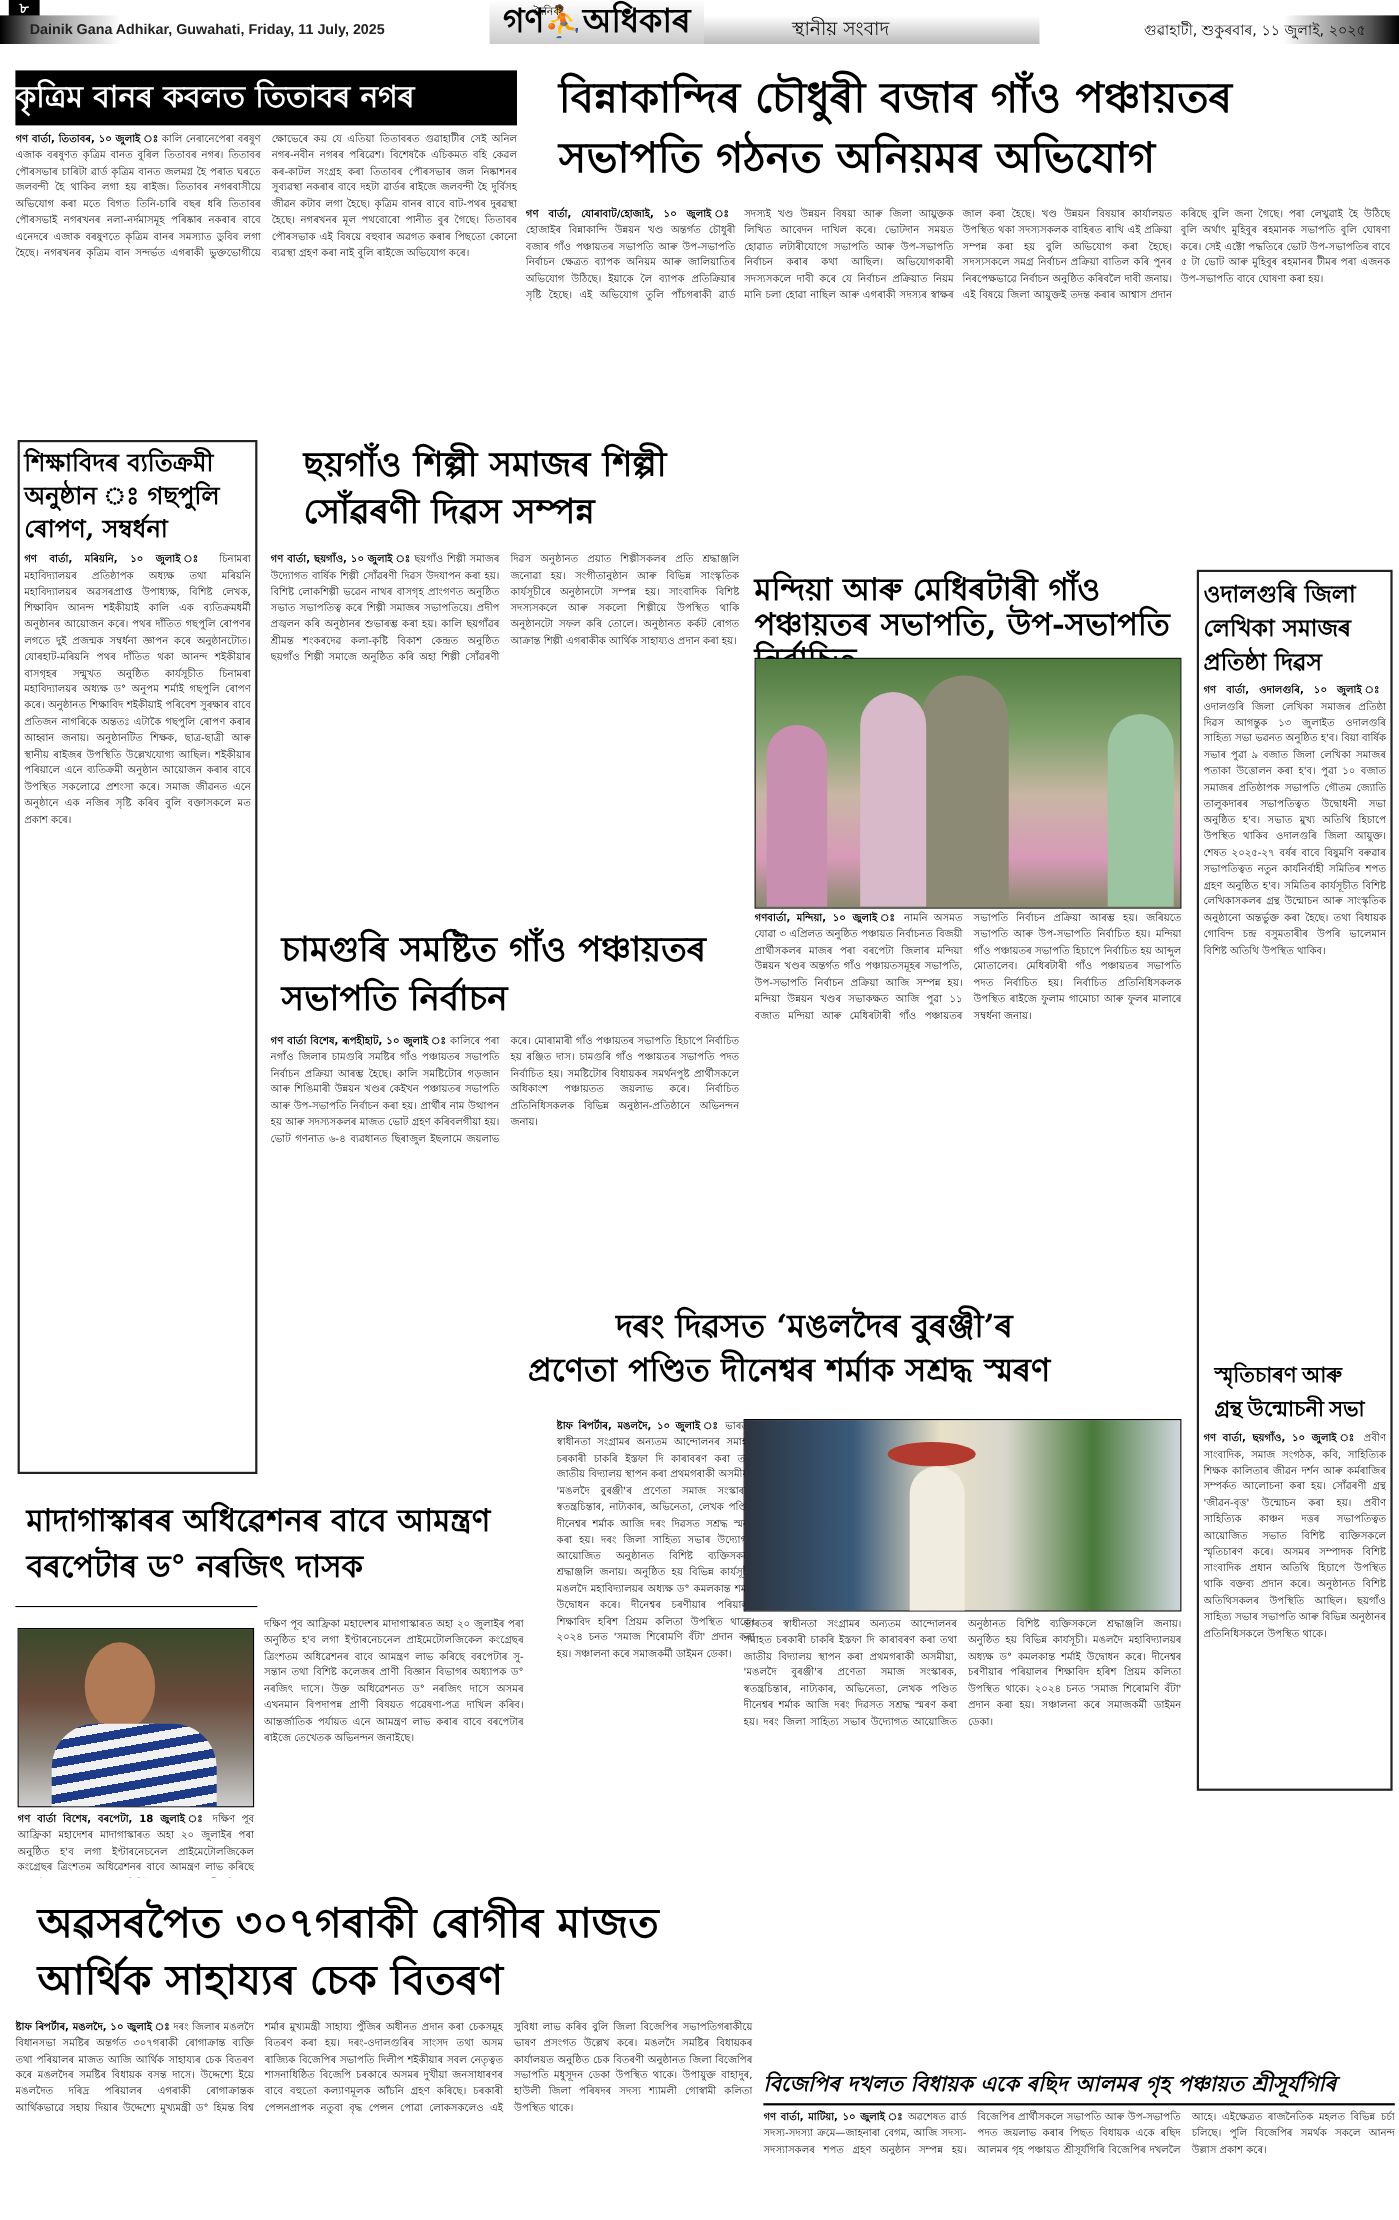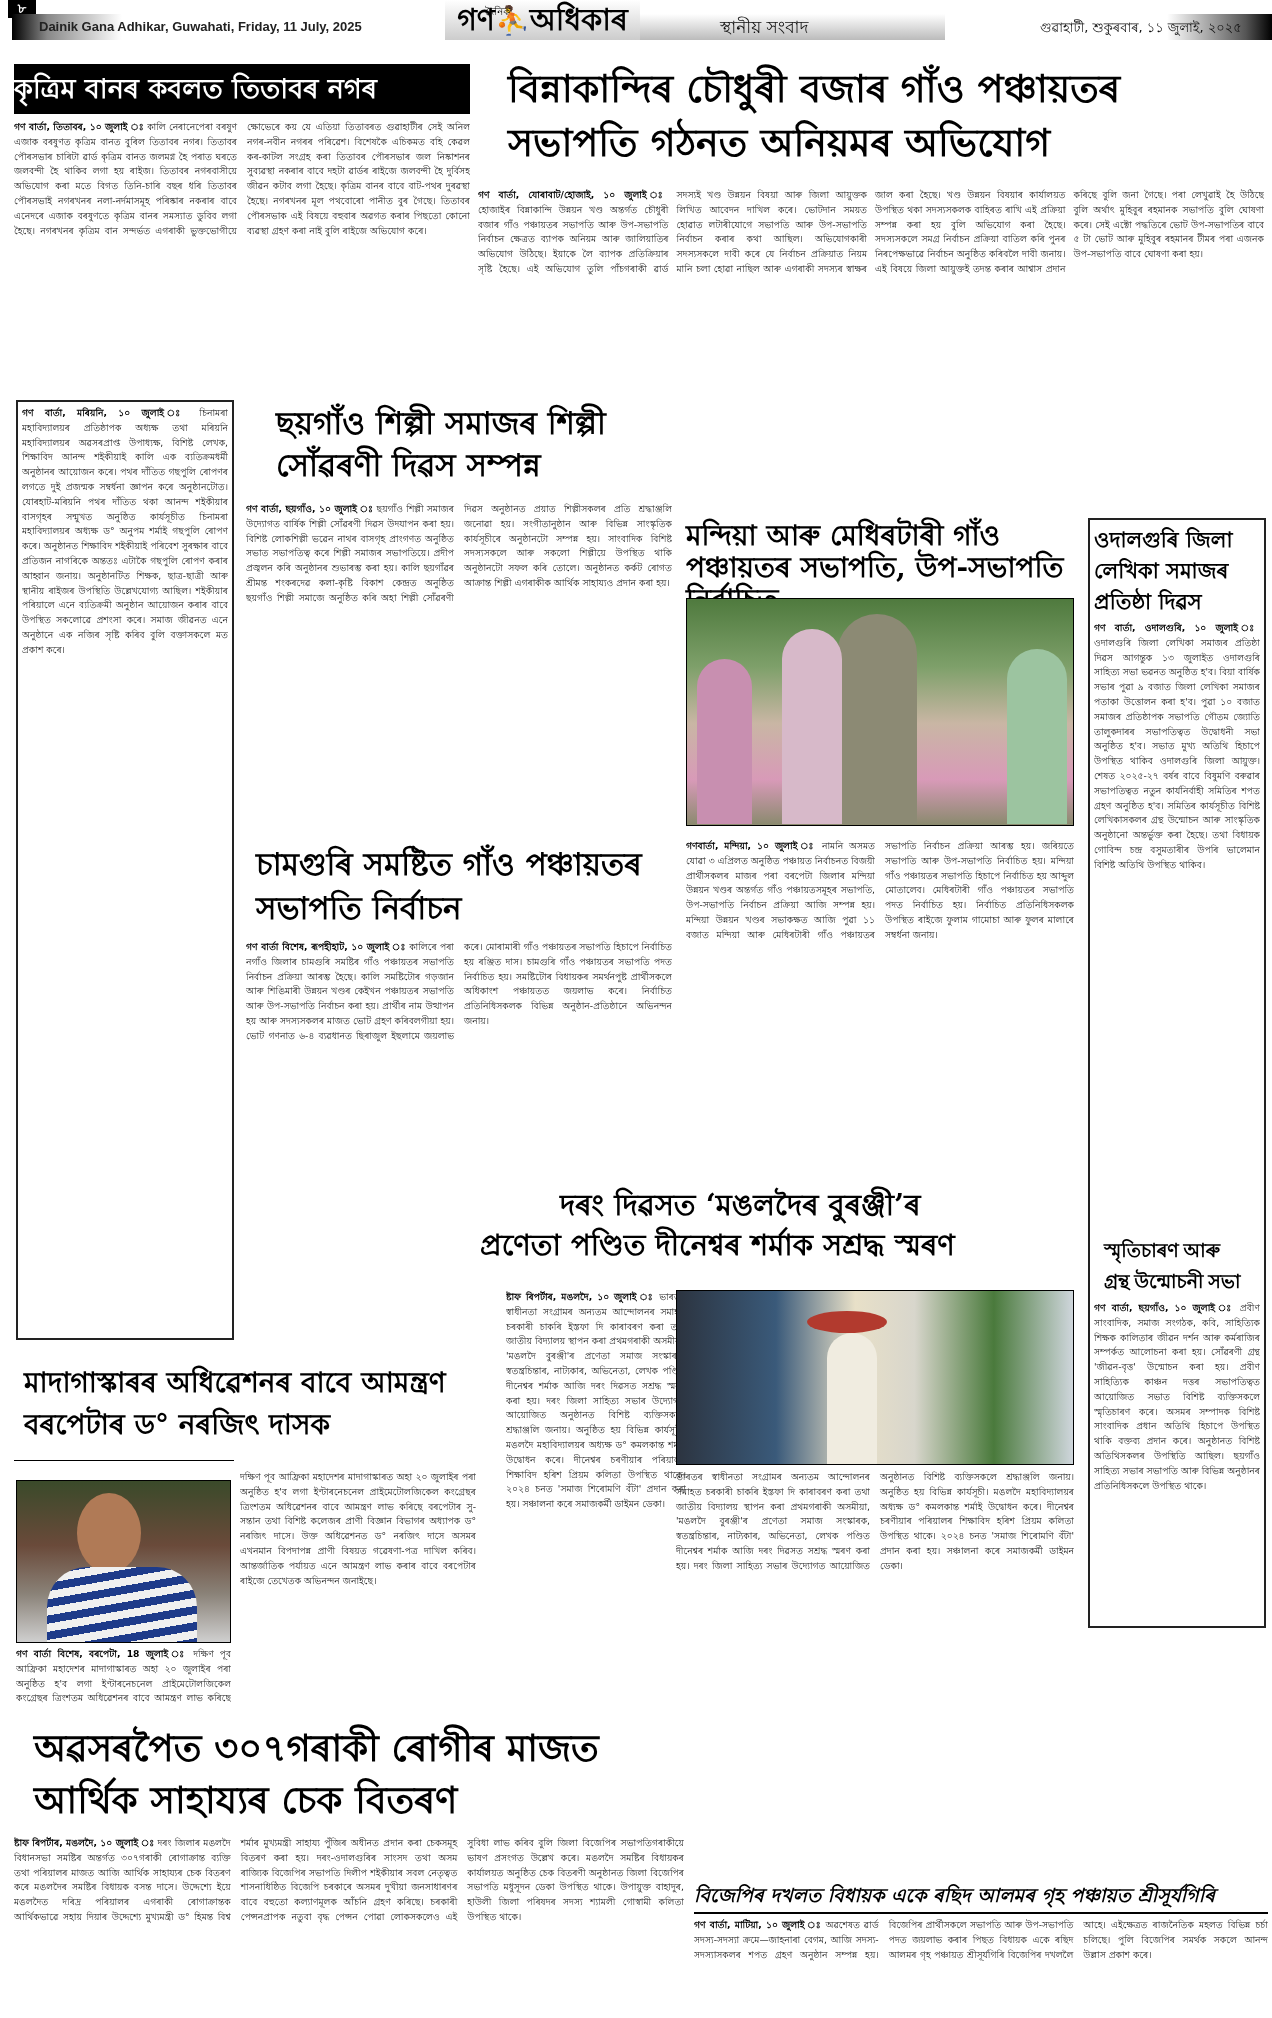--- a/index.html
+++ b/index.html
@@ -1,20 +1,20 @@
 <!DOCTYPE html>
 <html><head>
 <meta charset="utf-8">
 <style>
 *{box-sizing:border-box;margin:0;padding:0}
 body{width:1272px;height:2018px;background:#fff;font-family:"DejaVu Sans",sans-serif;color:#111;position:relative;overflow:hidden}
 .abs{position:absolute}
 .masthead{left:0;top:0;width:1272px;height:40px}
 .pgnum{left:8px;top:0;width:28px;height:18px;background:#000;color:#fff;font-size:13px;text-align:center;line-height:18px;font-weight:bold}
-.mast-left{left:12px;top:14px;width:440px;height:26px;background:linear-gradient(90deg,#000 0%,#888 8%,#fff 25%);text-decoration:underline;}
+.mast-left{left:0;top:14px;width:440px;height:26px;background:linear-gradient(90deg,#000 0%,#888 8%,#fff 25%);text-decoration:underline;}
 .mast-left span{position:absolute;left:27px;top:5px;font-family:"Liberation Sans",sans-serif;font-size:13px;font-weight:bold;color:#222}
 .logo{left:445px;top:0;width:195px;height:40px;background:linear-gradient(180deg,#fff,#ccc);font-family:"DejaVu Serif",serif;font-weight:900;font-size:30px;text-align:center;line-height:40px;color:#000}
 .logo .pre{position:absolute;left:40px;top:-8px;font-size:10px;font-weight:normal}
 .logo .fig{color:#8b1a8c;font-size:28px}
 .section{left:640px;top:14px;width:305px;height:26px;background:linear-gradient(180deg,#fff,#bbb);font-size:17px;line-height:26px;padding-left:80px;font-family:"DejaVu Serif",serif}
 .mast-right{left:1010px;top:14px;width:262px;height:26px;background:linear-gradient(90deg,#fff 60%,#555 90%,#000)}
 .mast-right span{position:absolute;left:30px;top:4px;font-size:13px}
 .hl{font-family:"DejaVu Serif",serif;font-weight:bold;color:#000;line-height:1.15}
 .body{font-size:9.2px;line-height:14.8px;text-align:justify;color:#222;overflow:hidden}
 .body b{font-weight:bold;color:#000}
@@ -53,20 +53,21 @@
 
 <div class="abs" style="left:478px;top:62px;width:786px;height:430px;">
   <div class="hl" style="font-size:38px;line-height:54px;padding:0 30px;height:118px;">বিন্নাকান্দিৰ চৌধুৰী বজাৰ গাঁও পঞ্চায়তৰ সভাপতি গঠনত অনিয়মৰ অভিযোগ</div>
   <div class="body cols4" style="height:305px;margin-top:8px;">
     <b>গণ বাৰ্তা, যোৰাবাট/হোজাই, ১০ জুলাই ঃ</b>
     <span>হোজাইৰ বিন্নাকান্দি উন্নয়ন খণ্ড অন্তৰ্গত চৌধুৰী বজাৰ গাঁও পঞ্চায়তৰ সভাপতি আৰু উপ-সভাপতি নিৰ্বাচন ক্ষেত্ৰত ব্যাপক অনিয়ম আৰু জালিয়াতিৰ অভিযোগ উঠিছে। ইয়াকে লৈ ব্যাপক প্ৰতিক্ৰিয়াৰ সৃষ্টি হৈছে। এই অভিযোগ তুলি পাঁচগৰাকী ৱাৰ্ড সদস্যই খণ্ড উন্নয়ন বিষয়া আৰু জিলা আয়ুক্তক লিখিত আবেদন দাখিল কৰে। ভোটদান সময়ত হোৱাত লটাৰীযোগে সভাপতি আৰু উপ-সভাপতি নিৰ্বাচন কৰাৰ কথা আছিল। অভিযোগকাৰী সদস্যসকলে দাবী কৰে যে নিৰ্বাচন প্ৰক্ৰিয়াত নিয়ম মানি চলা হোৱা নাছিল আৰু এগৰাকী সদস্যৰ স্বাক্ষৰ জাল কৰা হৈছে। খণ্ড উন্নয়ন বিষয়াৰ কাৰ্যালয়ত উপস্থিত থকা সদস্যসকলক বাহিৰত ৰাখি এই প্ৰক্ৰিয়া সম্পন্ন কৰা হয় বুলি অভিযোগ কৰা হৈছে। সদস্যসকলে সমগ্ৰ নিৰ্বাচন প্ৰক্ৰিয়া বাতিল কৰি পুনৰ নিৰপেক্ষভাৱে নিৰ্বাচন অনুষ্ঠিত কৰিবলৈ দাবী জনায়। এই বিষয়ে জিলা আয়ুক্তই তদন্ত কৰাৰ আশ্বাস প্ৰদান কৰিছে বুলি জনা গৈছে। পৰা লেখুৱাই হৈ উঠিছে বুলি অৰ্থাৎ মুহিবুৰ ৰহমানক সভাপতি বুলি ঘোষণা কৰে। সেই এক্টো পদ্ধতিৰে ভোট উপ-সভাপতিৰ বাবে ৫ টা ভোট আৰু মুহিবুৰ ৰহমানৰ টীমৰ পৰা এজনক উপ-সভাপতি বাবে ঘোষণা কৰা হয়।</span>
   </div>
 </div>
 
 <div class="abs boxed" style="left:16px;top:400px;width:218px;height:940px;">
+  <div class="hl" style="font-size:22px;line-height:30px;margin-bottom:6px;">শিক্ষাবিদৰ ব্যতিক্ৰমী অনুষ্ঠান ঃ গছপুলি ৰোপণ, সম্বৰ্ধনা</div>
   <div class="body" style="height:832px;">
     <b>গণ বাৰ্তা, মৰিয়নি, ১০ জুলাই ঃ</b>
     <span>চিনামৰা মহাবিদ্যালয়ৰ প্ৰতিষ্ঠাপক অধ্যক্ষ তথা মৰিয়নি মহাবিদ্যালয়ৰ অৱসৰপ্ৰাপ্ত উপাধ্যক্ষ, বিশিষ্ট লেখক, শিক্ষাবিদ আনন্দ শইকীয়াই কালি এক ব্যতিক্ৰমধৰ্মী অনুষ্ঠানৰ আয়োজন কৰে। পথৰ দাঁতিত গছপুলি ৰোপণৰ লগতে দুই প্ৰজন্মক সম্বৰ্ধনা জ্ঞাপন কৰে অনুষ্ঠানটোত। যোৰহাট-মৰিয়নি পথৰ দাঁতিত থকা আনন্দ শইকীয়াৰ বাসগৃহৰ সন্মুখত অনুষ্ঠিত কাৰ্যসূচীত চিনামৰা মহাবিদ্যালয়ৰ অধ্যক্ষ ড° অনুপম শৰ্মাই গছপুলি ৰোপণ কৰে। অনুষ্ঠানত শিক্ষাবিদ শইকীয়াই পৰিবেশ সুৰক্ষাৰ বাবে প্ৰতিজন নাগৰিকে অন্ততঃ এটাকৈ গছপুলি ৰোপণ কৰাৰ আহ্বান জনায়। অনুষ্ঠানটিত শিক্ষক, ছাত্ৰ-ছাত্ৰী আৰু স্থানীয় ৰাইজৰ উপস্থিতি উল্লেখযোগ্য আছিল। শইকীয়াৰ পৰিয়ালে এনে ব্যতিক্ৰমী অনুষ্ঠান আয়োজন কৰাৰ বাবে উপস্থিত সকলোৱে প্ৰশংসা কৰে। সমাজ জীৱনত এনে অনুষ্ঠানে এক নজিৰ সৃষ্টি কৰিব বুলি বক্তাসকলে মত প্ৰকাশ কৰে।</span>
   </div>
 </div>
 
 <div class="abs" style="left:246px;top:402px;width:426px;height:430px;">
   <div class="hl" style="font-size:31px;line-height:42px;padding:0 30px;height:92px;">ছয়গাঁও শিল্পী সমাজৰ শিল্পী সোঁৱৰণী দিৱস সম্পন্ন</div>
   <div class="body cols2" style="height:330px;margin-top:8px;">
     <b>গণ বাৰ্তা, ছয়গাঁও, ১০ জুলাই ঃ</b>
@@ -75,21 +76,21 @@
 </div>
 
 <div class="abs" style="left:686px;top:520px;width:388px;height:665px;">
   <div class="hl" style="font-size:28px;line-height:32px;height:70px;">মন্দিয়া আৰু মেধিৰটাৰী গাঁও পঞ্চায়তৰ সভাপতি, উপ-সভাপতি নিৰ্বাচিত</div>
   <div class="photo" style="height:228px;margin-top:8px;border:1px solid #000;position:relative;background:linear-gradient(180deg,#4f7a3e 0%,#7ea06a 30%,#c9b6a4 55%,#d89ab8 80%,#8a8a6e 100%);">
     <div style="position:absolute;left:150px;top:15px;width:80px;height:210px;background:#8c8a74;border-radius:40px 40px 0 0;"></div>
     <div style="position:absolute;left:95px;top:30px;width:60px;height:195px;background:#d7b9c9;border-radius:30px 30px 0 0;"></div>
     <div style="position:absolute;left:10px;top:60px;width:55px;height:165px;background:#c88fb0;border-radius:28px 28px 0 0;"></div>
     <div style="position:absolute;left:320px;top:50px;width:60px;height:175px;background:#9cc4a0;border-radius:30px 30px 0 0;"></div>
   </div>
-  <div class="body cols2" style="height:345px;margin-top:13px;">
+  <div class="body cols2" style="height:345px;margin-top:2px;">
     <b>গণবাৰ্তা, মন্দিয়া, ১০ জুলাই ঃ</b>
     <span>নামনি অসমত যোৱা ৩ এপ্ৰিলত অনুষ্ঠিত পঞ্চায়ত নিৰ্বাচনত বিজয়ী প্ৰাৰ্থীসকলৰ মাজৰ পৰা বৰপেটা জিলাৰ মন্দিয়া উন্নয়ন খণ্ডৰ অন্তৰ্গত গাঁও পঞ্চায়তসমূহৰ সভাপতি, উপ-সভাপতি নিৰ্বাচন প্ৰক্ৰিয়া আজি সম্পন্ন হয়। মন্দিয়া উন্নয়ন খণ্ডৰ সভাকক্ষত আজি পুৱা ১১ বজাত মন্দিয়া আৰু মেধিৰটাৰী গাঁও পঞ্চায়তৰ সভাপতি নিৰ্বাচন প্ৰক্ৰিয়া আৰম্ভ হয়। জৰিয়তে সভাপতি আৰু উপ-সভাপতি নিৰ্বাচিত হয়। মন্দিয়া গাঁও পঞ্চায়তৰ সভাপতি হিচাপে নিৰ্বাচিত হয় আব্দুল মোতালেব। মেধিৰটাৰী গাঁও পঞ্চায়তৰ সভাপতি পদত নিৰ্বাচিত হয়। নিৰ্বাচিত প্ৰতিনিধিসকলক উপস্থিত ৰাইজে ফুলাম গামোচা আৰু ফুলৰ মালাৰে সম্বৰ্ধনা জনায়।</span>
   </div>
 </div>
 
 <div class="abs boxed" style="left:1088px;top:518px;width:178px;height:1110px;">
   <div class="hl" style="font-size:21px;line-height:31px;">ওদালগুৰি জিলা লেখিকা সমাজৰ প্ৰতিষ্ঠা দিৱস</div>
   <div class="body" style="height:600px;margin-top:4px;">
     <b>গণ বাৰ্তা, ওদালগুৰি, ১০ জুলাই ঃ</b>
     <span>ওদালগুৰি জিলা লেখিকা সমাজৰ প্ৰতিষ্ঠা দিৱস আগন্তুক ১৩ জুলাইত ওদালগুৰি সাহিত্য সভা ভৱনত অনুষ্ঠিত হ'ব। বিয়া বাৰ্ষিক সভাৰ পুৱা ৯ বজাত জিলা লেখিকা সমাজৰ পতাকা উত্তোলন কৰা হ'ব। পুৱা ১০ বজাত সমাজৰ প্ৰতিষ্ঠাপক সভাপতি গৌতম জ্যোতি তালুকদাৰৰ সভাপতিত্বত উদ্বোধনী সভা অনুষ্ঠিত হ'ব। সভাত মুখ্য অতিথি হিচাপে উপস্থিত থাকিব ওদালগুৰি জিলা আয়ুক্ত। শেষত ২০২৫-২৭ বৰ্ষৰ বাবে বিষুমণি বৰুৱাৰ সভাপতিত্বত নতুন কাৰ্যনিৰ্বাহী সমিতিৰ শপত গ্ৰহণ অনুষ্ঠিত হ'ব। সমিতিৰ কাৰ্যসূচীত বিশিষ্ট লেখিকাসকলৰ গ্ৰন্থ উন্মোচন আৰু সাংস্কৃতিক অনুষ্ঠানো অন্তৰ্ভুক্ত কৰা হৈছে। তথা বিধায়ক গোবিন্দ চন্দ্ৰ বসুমতাৰীৰ উপৰি ভালেমান বিশিষ্ট অতিথি উপস্থিত থাকিব।</span>

